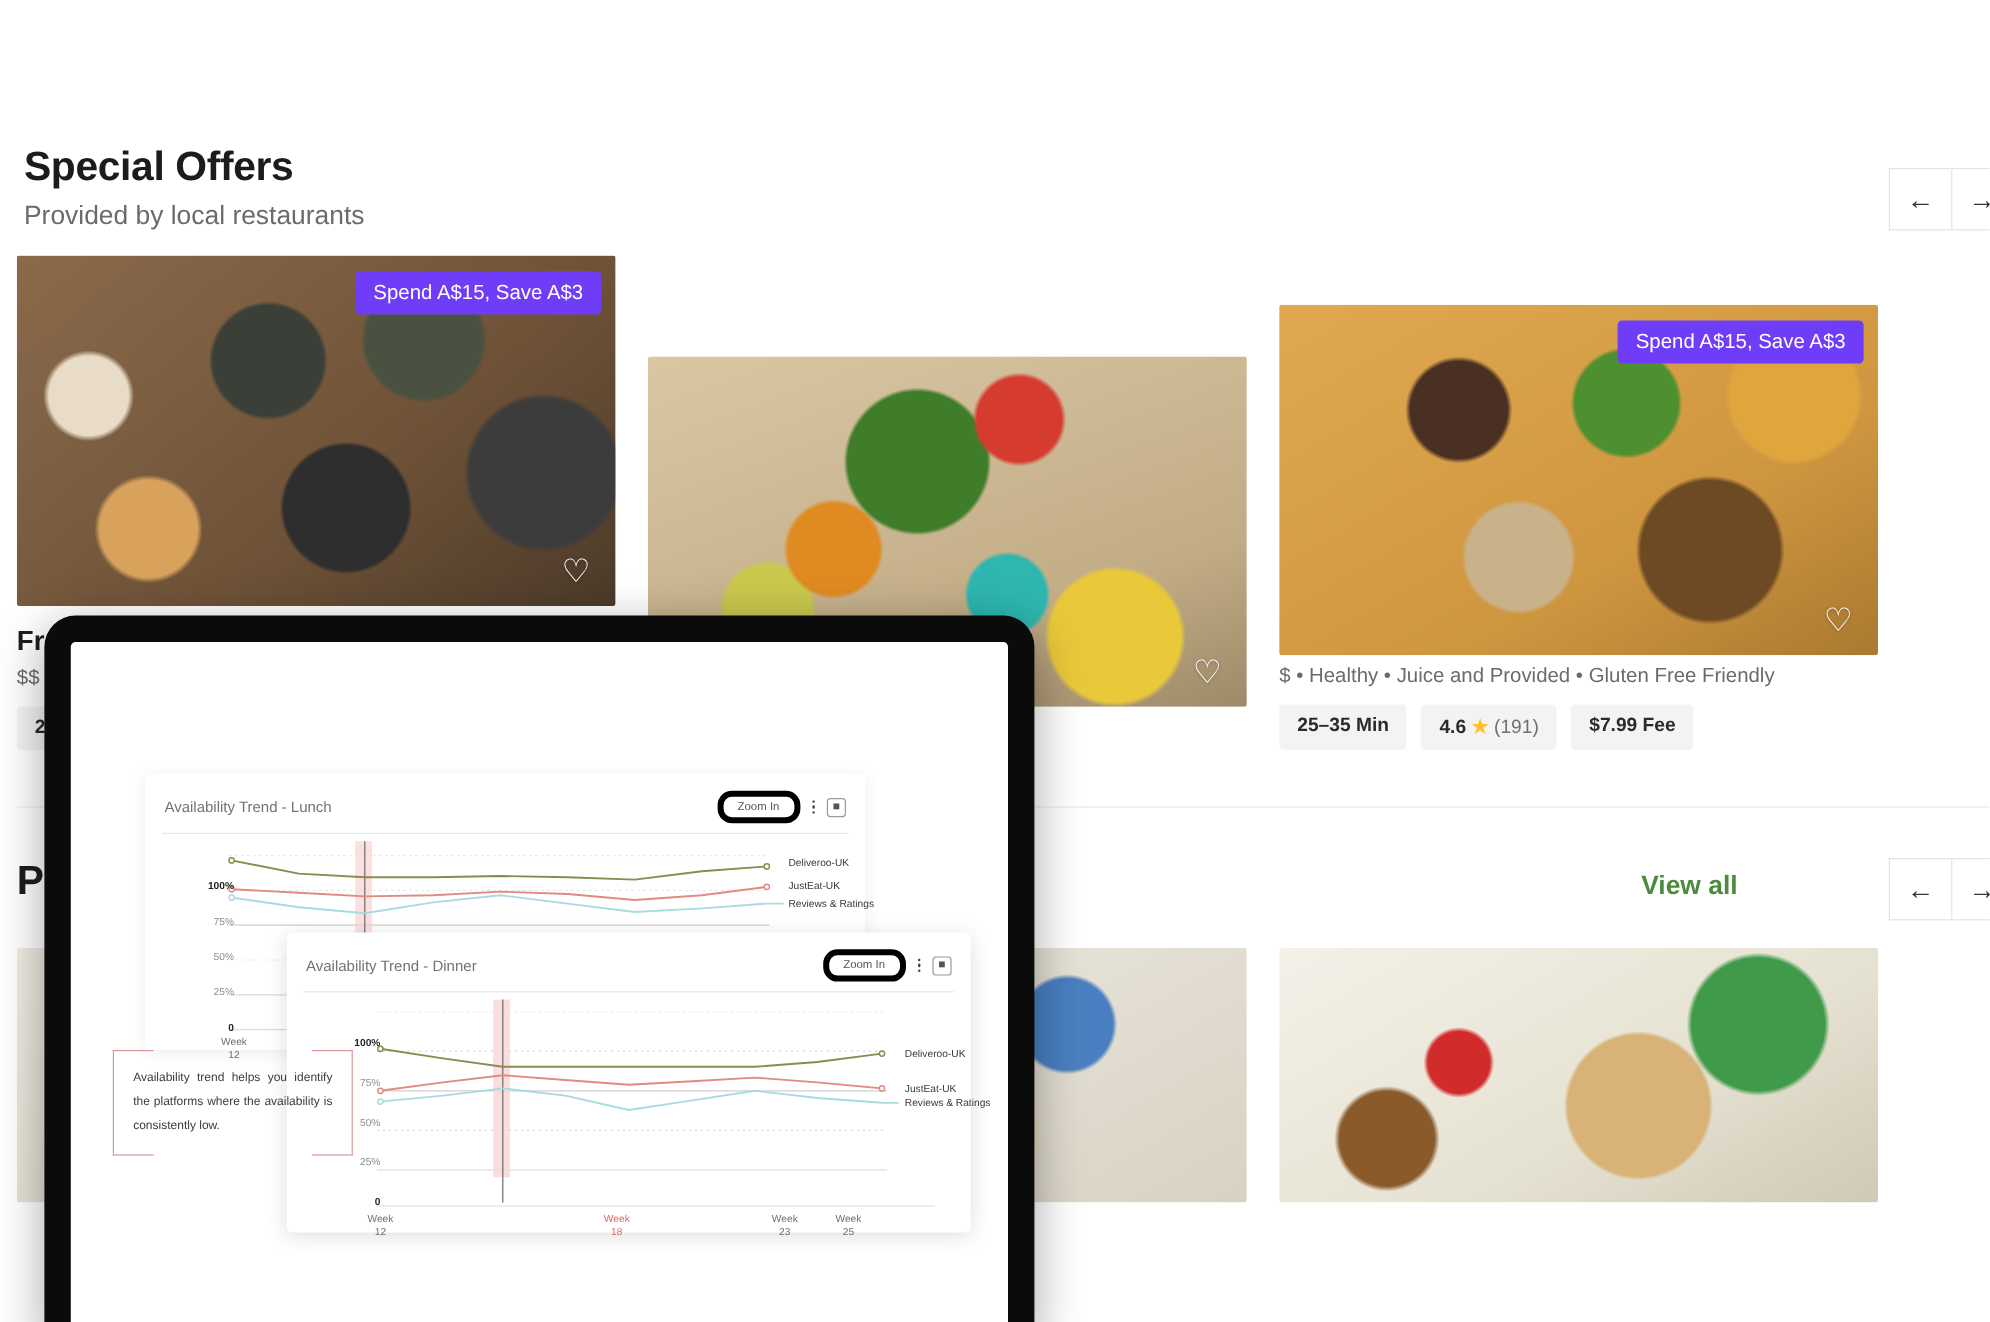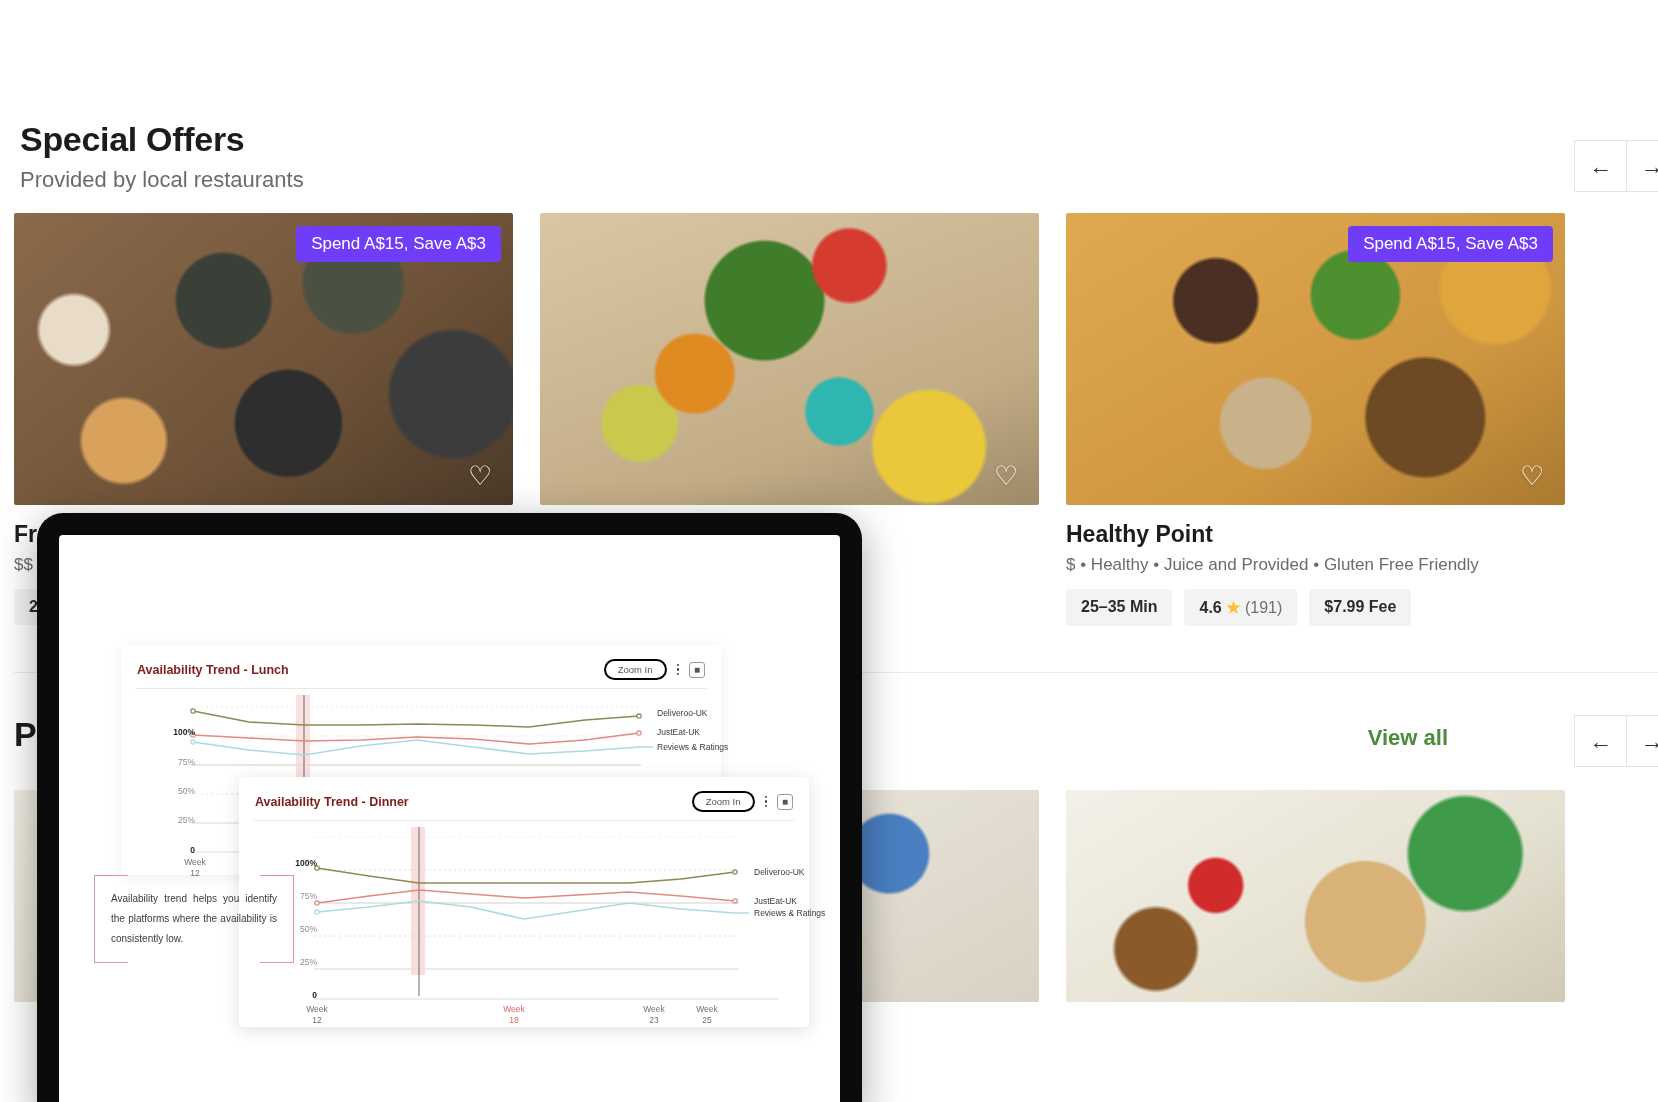--- a/index.html
+++ b/index.html
@@ -23,21 +23,21 @@
   .arrow-btn {
     width: 52px; height: 52px; border: 1px solid #e4e4e4; background: #fff;
     display: flex; align-items: center; justify-content: center;
     color: #333; font-size: 23px; cursor: pointer;
   }
   .arrow-btn.left { border-right: none; }
 
   
   .cards-row {
     position: absolute; left: 14px; top: 213px;
-    display: flex; gap: 27px;
+    display: flex; gap: 27px; align-items: flex-end;
   }
   .card { width: 499px; position: relative; }
   .card-img {
     width: 499px; height: 292px; border-radius: 2px; position: relative;
     overflow: hidden;
   }
   .promo-badge {
     position: absolute; top: 13px; right: 12px;
     background: #6f3df7; color: #fff; font-size: 17px; font-weight: 500;
     padding: 8px 15px; border-radius: 4px; white-space: nowrap;
@@ -129,24 +129,24 @@
     box-shadow: 0 2px 14px rgba(0,0,0,.07);
   }
   .chart-dinner {
     left: 180px; top: 242px; width: 570px; height: 250px;
     box-shadow: 0 3px 18px rgba(0,0,0,.13);
   }
   .chart-head {
     display: flex; align-items: center; justify-content: space-between;
     padding: 14px 16px 8px 16px;
   }
-  .chart-title { font-size: 12.5px; font-weight: 700; color: #7f1d1d; text-align: center; }
+  .chart-title { font-size: 12.5px; font-weight: 400; color: #737373; text-align: center; }
   .chart-tools { display: flex; align-items: center; gap: 10px; }
   .zoom-btn {
-    border: 2px solid #000000; border-radius: 12px; padding: 3px 12px;
+    border: 5px solid #000000; border-radius: 12px; padding: 3px 12px;
     font-size: 9.5px; color: #555; background: #fff; cursor: pointer;
   }
   .kebab { font-size: 13px; color: #444; letter-spacing: 0; cursor: pointer; line-height: 10px; }
   .kebab span { display:block; width:2.5px; height:2.5px; background:#444; border-radius:50%; margin:2px 0; }
   .expand-btn {
     width: 16px; height: 16px; border: 1px solid #9a9a9a; border-radius: 3px;
     display:flex; align-items:center; justify-content:center; font-size:10px; color:#555; cursor:pointer;
   }
   .chart-rule { height: 1px; background: #e8e8e8; margin: 0 14px; }
   .chart-plot { position: relative; }
@@ -218,21 +218,20 @@
       </div>
       <div class="card-name"></div>
       <div class="card-meta">oothies • Vegan Friendl...</div>
     </div>
 
     <div class="card">
       <div class="card-img ph3">
         <div class="promo-badge">Spend A$15, Save A$3</div>
         <div class="heart">♡</div>
       </div>
-      <div class="card-name">Healthy Point</div>
       <div class="card-meta">$ • Healthy • Juice and Provided • Gluten Free Friendly</div>
       <div class="pill-row">
         <div class="pill">25–35 Min</div>
         <div class="pill">
           <span>4.6</span>
           <span class="star">★</span>
           <span class="muted">(191)</span>
         </div>
         <div class="pill">$7.99 Fee</div>
       </div>

